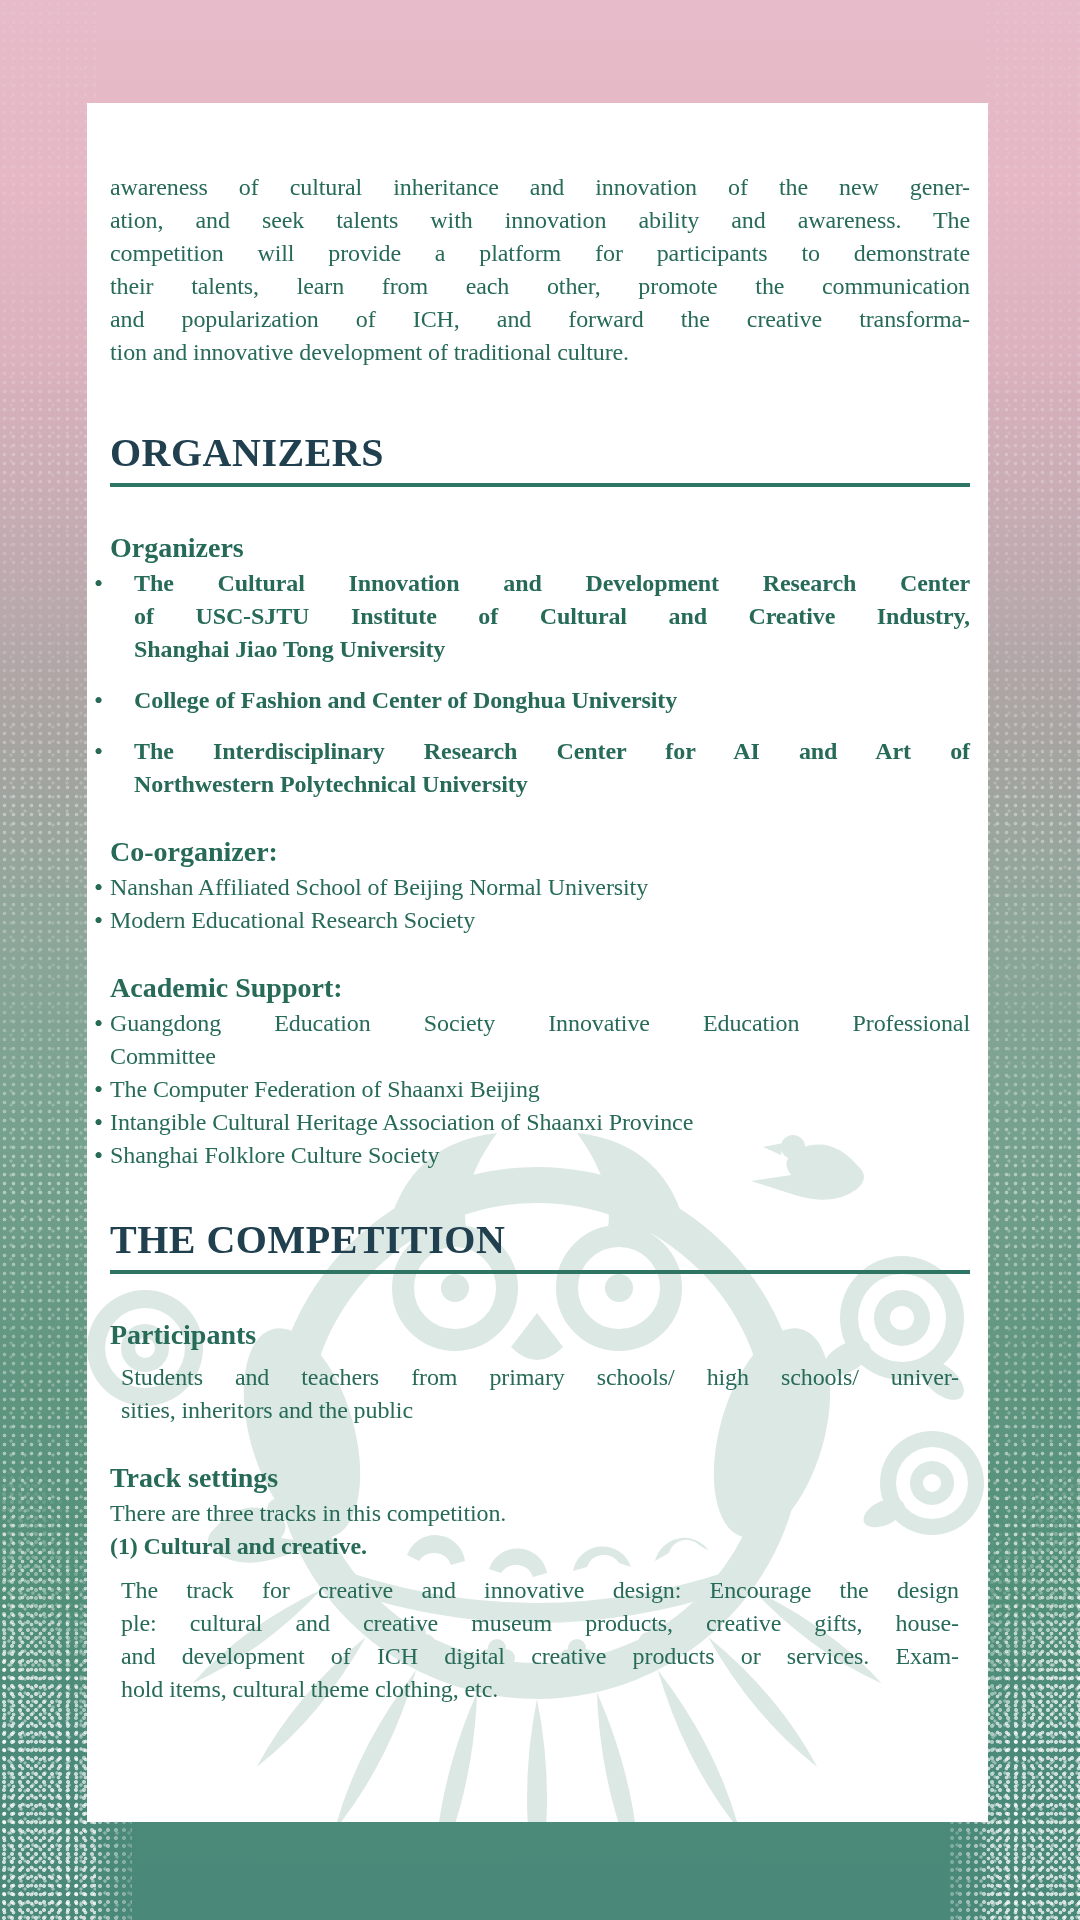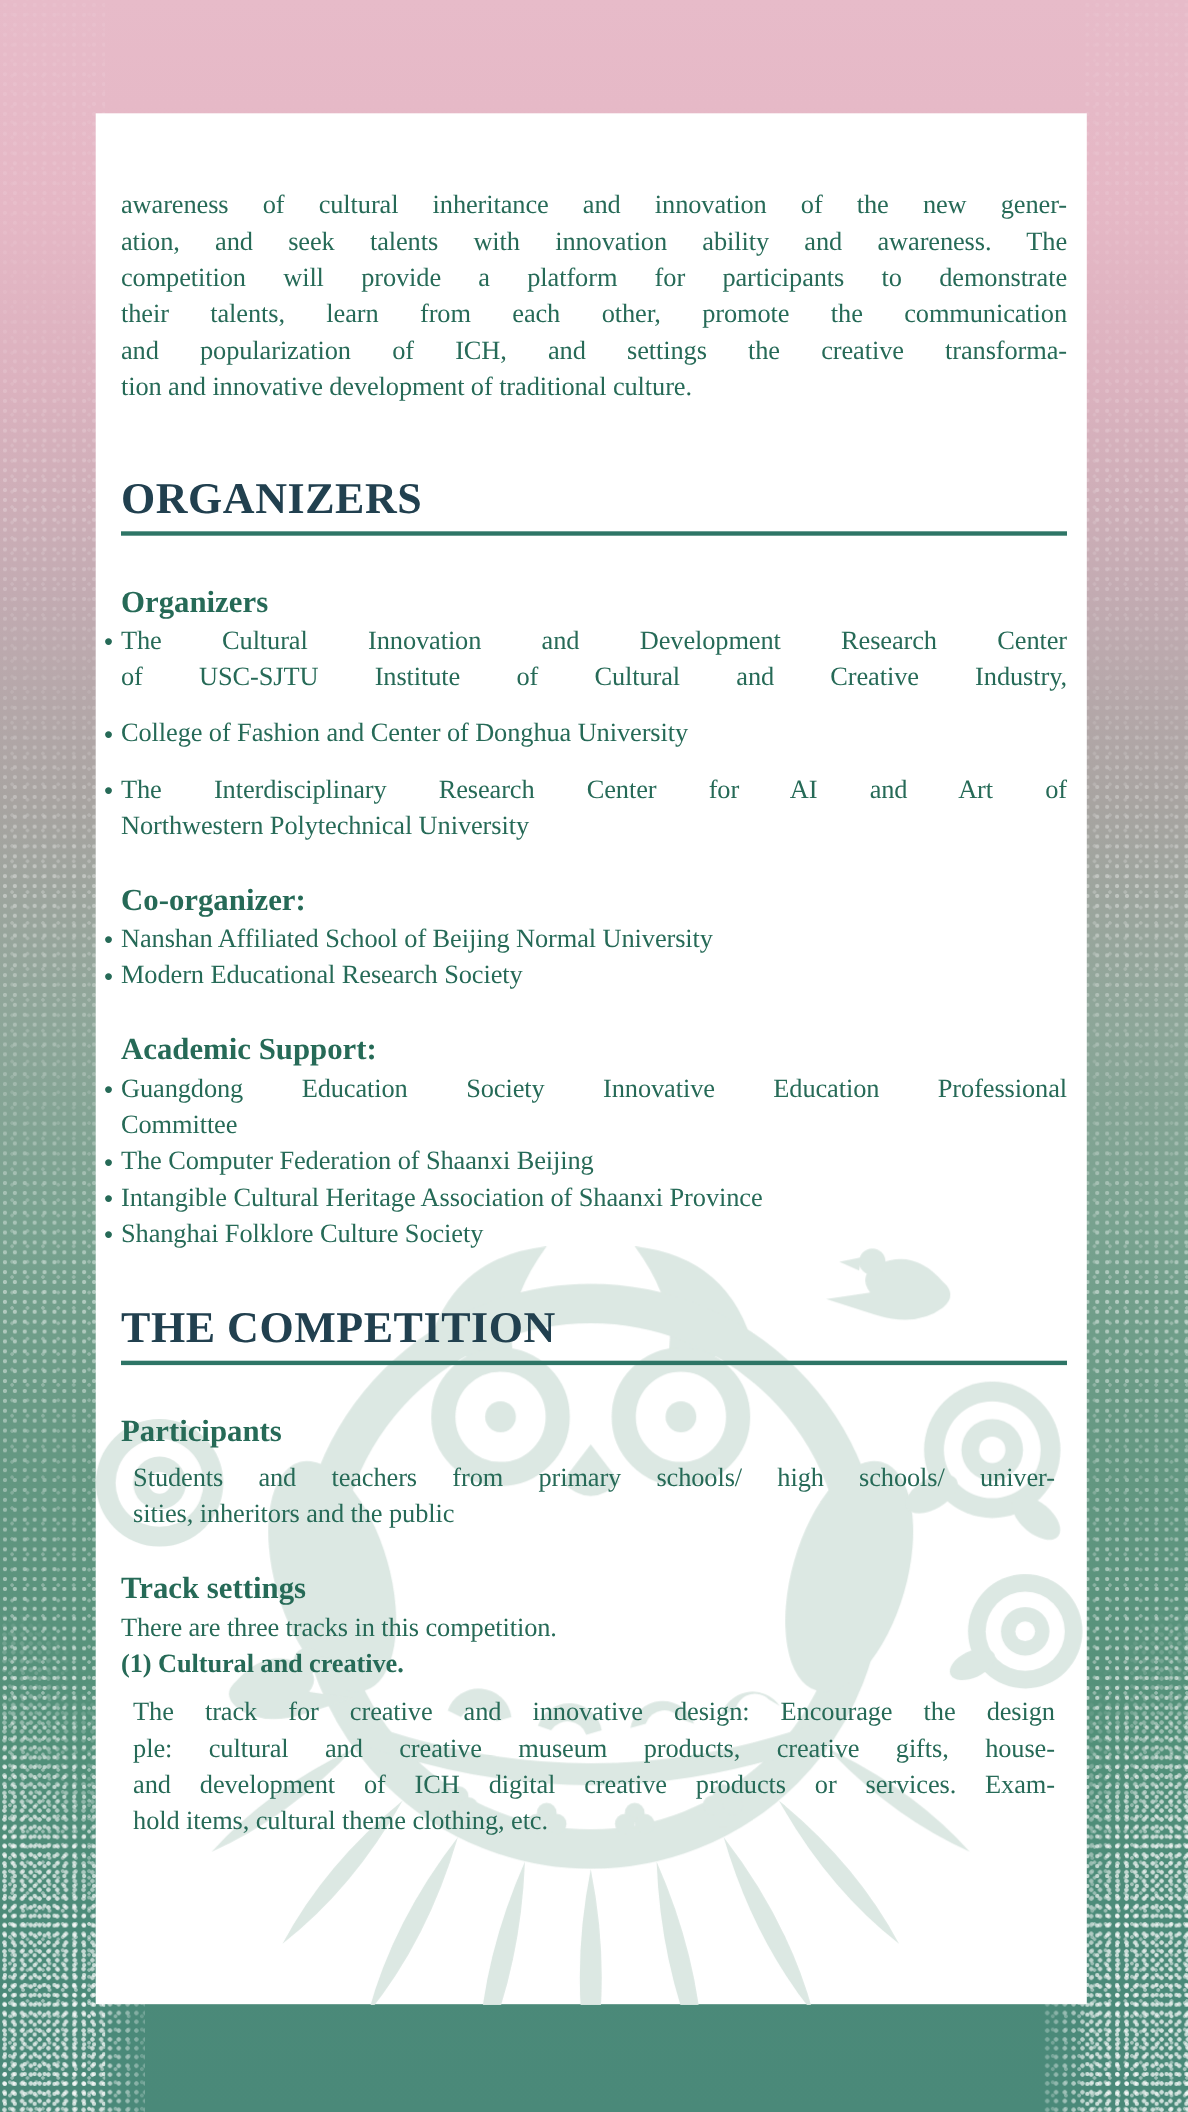--- a/index.html
+++ b/index.html
@@ -74,21 +74,21 @@
     margin:46px 0 4px 0;
   }
   h3.grp.tight{margin-top:36px;}
   ul.blist{list-style:none;margin:2px 0 0 -16px;padding:0;}
   ul.blist li{display:flex;margin:0;}
   ul.blist.spaced li + li{margin-top:18px;}
   ul.blist .dot{
     flex:0 0 16px;width:16px;font-size:26px;line-height:33px;color:#266a57;
   }
   ul.blist .btext{flex:1;}
-  ul.blist.bold-items .btext{font-weight:normal;}
+  ul.blist.bold-items .btext{font-weight:bold;margin-left:24px;}
   .bodyblock{margin:11px;}
   .boldline{font-weight:bold;}
 </style>
 </head>
 <body>
 
 <div class="lace left"></div>
 <div class="lace right"></div>
 <div class="lace-corner"></div>
 <div class="lace-corner right"></div>
@@ -212,33 +212,34 @@
     </g>
   </svg>
 
   <div class="content">
 
     <div class="intro">
         <div class="jline jfull">awareness of cultural inheritance and innovation of the new gener-</div>
         <div class="jline jfull">ation, and seek talents with innovation ability and awareness. The</div>
         <div class="jline jfull">competition will provide a platform for participants to demonstrate</div>
         <div class="jline jfull">their talents, learn from each other, promote the communication</div>
-        <div class="jline jfull">and popularization of ICH, and settings the creative transforma-</div>
+        <div class="jline jfull">and popularization of ICH, and forward the creative transforma-</div>
         <div class="jline">tion and innovative development of traditional culture.</div>
       </div>
 
     <h1 class="sec">ORGANIZERS</h1>
 
     <h3 class="grp">Organizers</h3>
     <ul class="blist bold-items spaced">
         <li>
           <span class="dot">•</span>
           <div class="btext">
             <div class="jline jfull">The Cultural Innovation and Development Research Center</div>
             <div class="jline jfull">of USC-SJTU Institute of Cultural and Creative Industry,</div>
+            <div class="jline">Shanghai Jiao Tong University</div>
           </div>
         </li>
         <li>
           <span class="dot">•</span>
           <div class="btext">
             <div class="jline">College of Fashion and Center of Donghua University</div>
           </div>
         </li>
         <li>
           <span class="dot">•</span>

